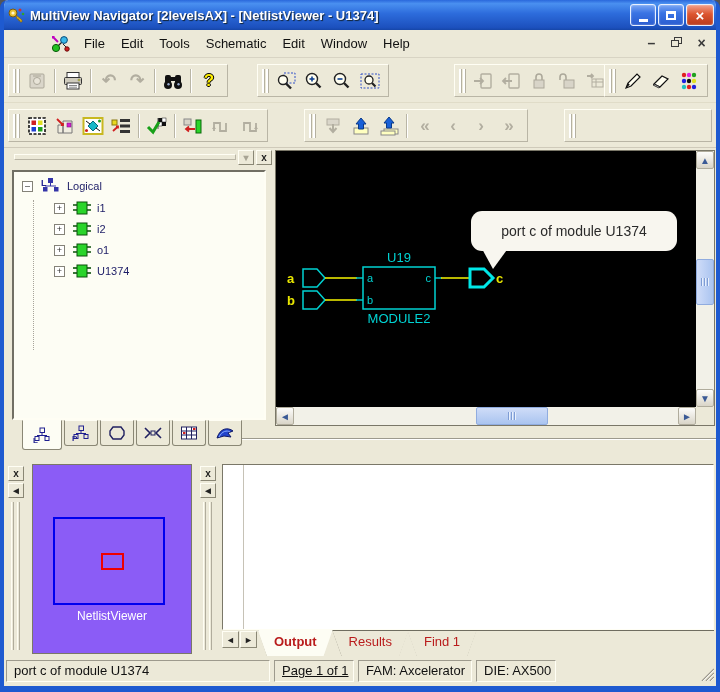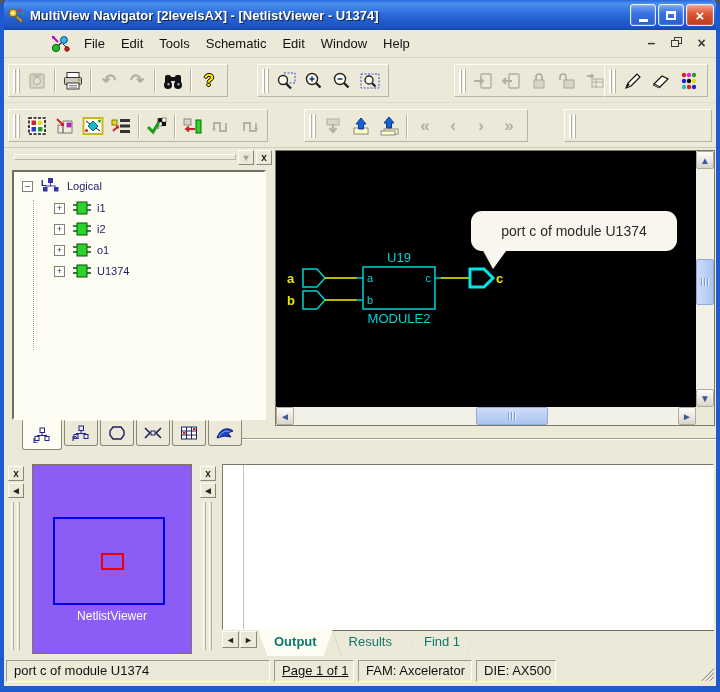--- a/index.html
+++ b/index.html
@@ -116,21 +116,21 @@
 
   .out-panel{ position:absolute; left:194px; top:0; width:518px; height:192px; }
   .out-white{ position:absolute; left:24px; top:0; width:492px; height:166px; background:#fff;
     border:1px solid; border-color:#7a7768 #fffef4 #fffef4 #7a7768; }
   .out-gutter{ position:absolute; left:20px; top:0; width:1px; height:100%; background:#c6c2b6; }
   .out-tabstrip{ position:absolute; left:24px; top:166px; width:492px; height:26px; display:flex; align-items:stretch; }
   .tab-nav{ width:17px; height:17px; margin:1px 1px 0 0; background:#ece9d8;
     border:1px solid; border-color:#fffef4 #8a8775 #8a8775 #fffef4;
     font-size:9px; color:#222; display:flex; align-items:center; justify-content:center; cursor:pointer; }
   .tabs-wrap{ position:relative; flex:1; border-top:1px solid #6f6d60; display:flex; }
-  .otab{ position:relative; padding:3px 16px 0 16px; font-size:13px; color:#0f766e; cursor:pointer;
+  .otab{ position:relative; padding:3px 16px 0 16px; font-size:13px; color:#b91c1c; cursor:pointer;
     clip-path:polygon(0 0,100% 0,calc(100% - 9px) 100%,9px 100%); background:#ece9d8; }
   .otab::before{ content:''; position:absolute; left:3px; top:0; bottom:0; width:1px; background:#6f6d60; transform:skewX(20deg); }
   .otab::after{ content:''; position:absolute; right:3px; top:0; bottom:0; width:1px; background:#6f6d60; transform:skewX(-20deg); }
   .otab.active{ font-weight:bold; background:#fdfdf4; margin-top:-1px; padding-top:4px; }
 
   
   .statusbar{ position:absolute; left:0; top:658px; width:712px; height:26px; background:#ece9d8; display:flex; align-items:center; }
   .sb-field{ height:22px; background:#ece9d8; border:1px solid; border-color:#9d9a8d #fffef4 #fffef4 #9d9a8d;
     padding:2px 7px; font-size:13px; color:#111; white-space:nowrap; overflow:hidden; }
   .resize-grip{ position:absolute; right:2px; bottom:3px; width:15px; height:15px; }

